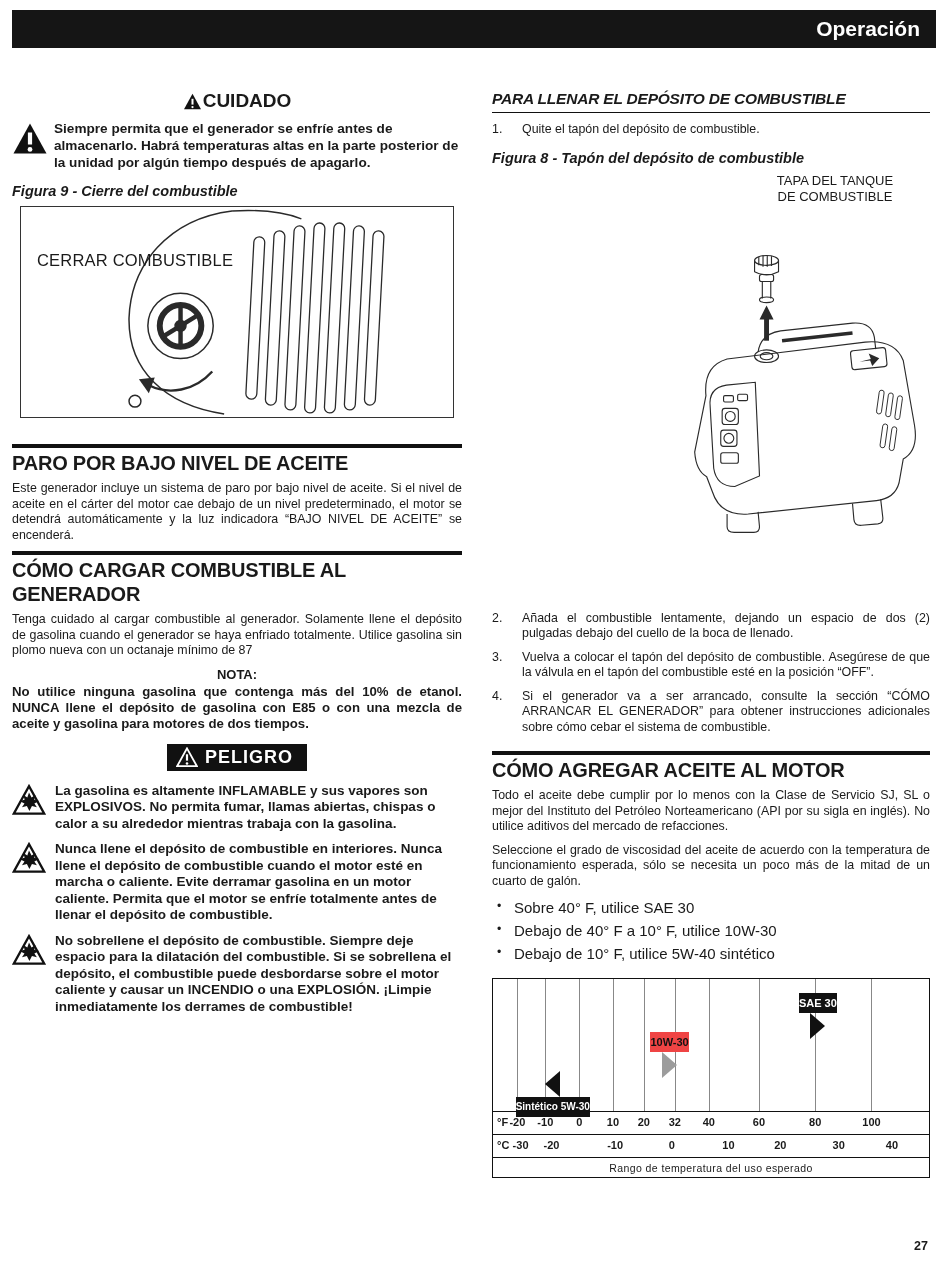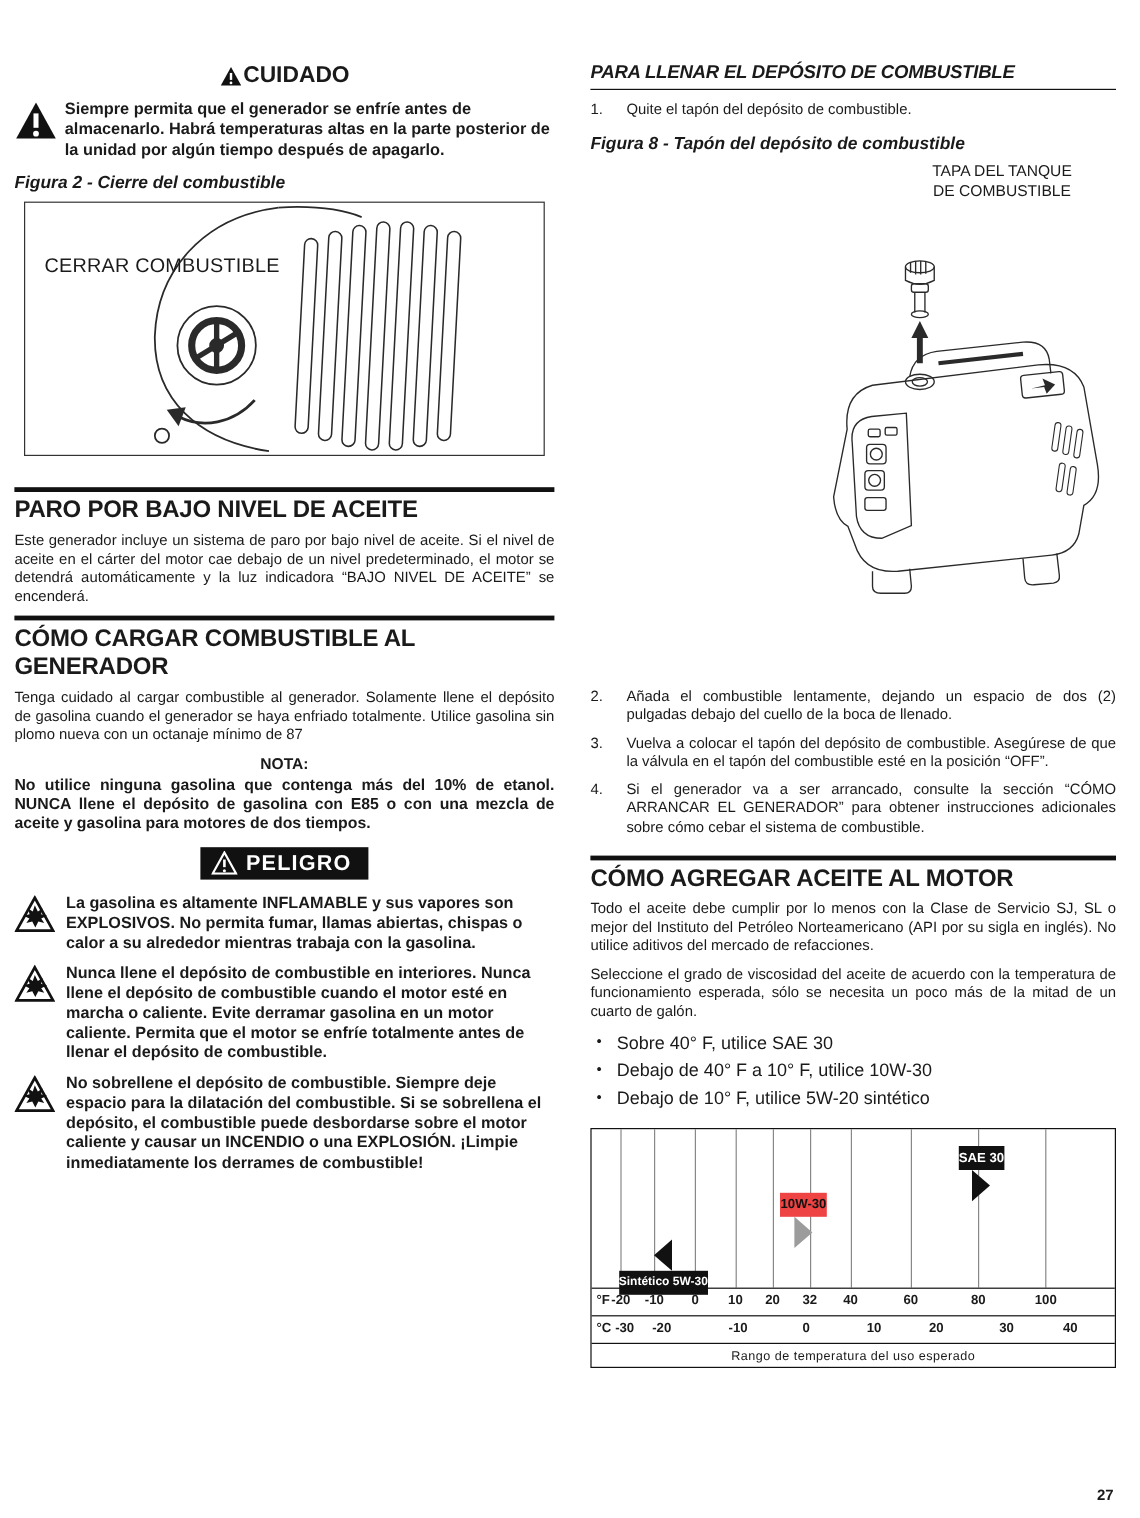--- a/index.html
+++ b/index.html
@@ -88,20 +88,23 @@
 
   .page-num { position:absolute; right:22px; bottom:12px; font-size:12.5px; font-weight:bold; }
 
   svg { display:block; }
 </style>
 </head>
 <body>
 
 <div class="page">
 
+  <div class="topbar">
+    <span>Operación</span>
+  </div>
 
   <div class="columns">
 
     <div class="col-left">
 
       <div class="caution-head">
         <span>
           <svg width="19" height="17" viewBox="0 0 24 22">
               <path d="M12 1 L23 21 L1 21 Z" fill="#111"></path>
               <rect x="10.7" y="7.5" width="2.6" height="7.5" fill="#fff"></rect>
@@ -115,21 +118,21 @@
         <span class="float-icon">
           <svg width="36" height="33" viewBox="0 0 24 22">
               <path d="M12 1 L23 21 L1 21 Z" fill="#111"></path>
               <rect x="10.6" y="7" width="2.8" height="8" fill="#fff"></rect>
               <circle cx="12" cy="18.3" r="1.6" fill="#fff"></circle>
             </svg>
         </span>
         <span>Siempre permita que el generador se enfríe antes de almacenarlo. Habrá temperaturas altas en la parte posterior de la unidad por algún tiempo después de apagarlo.</span>
       </div>
 
-      <div class="fig-caption">Figura 2 - Cierre del combustible</div>
+      <div class="fig-caption">Figura 9 - Cierre del combustible</div>
 
       <div class="fig7-box">
         <svg class="fig7-svg" viewBox="0 0 330 212">
           <g fill="none" stroke="#2a2a2a" stroke-width="1.5">
             <path d="M160 4 C 96 12 58 58 56 112 C 55 165 92 200 152 209"></path>
             <path d="M160 4 C 195 2 215 6 230 12"></path>
             <g stroke-width="1.3">
               <rect x="178" y="30" width="11" height="164" rx="5.5" transform="rotate(3 183 112)"></rect>
               <rect x="198" y="24" width="11" height="176" rx="5.5" transform="rotate(3 203 112)"></rect>
               <rect x="218" y="19" width="11" height="186" rx="5.5" transform="rotate(3 223 112)"></rect>
@@ -291,21 +294,21 @@
         <div class="bullet">
           <span class="b">•</span>
           <span class="btext">Sobre 40° F, utilice SAE 30</span>
         </div>
         <div class="bullet">
           <span class="b">•</span>
           <span class="btext">Debajo de 40° F a 10° F, utilice 10W-30</span>
         </div>
         <div class="bullet">
           <span class="b">•</span>
-          <span class="btext">Debajo de 10° F, utilice 5W-20 sintético</span>
+          <span class="btext">Debajo de 10° F, utilice 5W-40 sintético</span>
         </div>
       </div>
 
       <div class="chart">
         <div class="chart-plot">
           <i class="gl" style="left:5.6%"></i>
             <i class="gl" style="left:12%"></i>
           <i class="gl" style="left:19.8%"></i>
             <i class="gl" style="left:27.5%"></i>
           <i class="gl" style="left:34.6%"></i>

